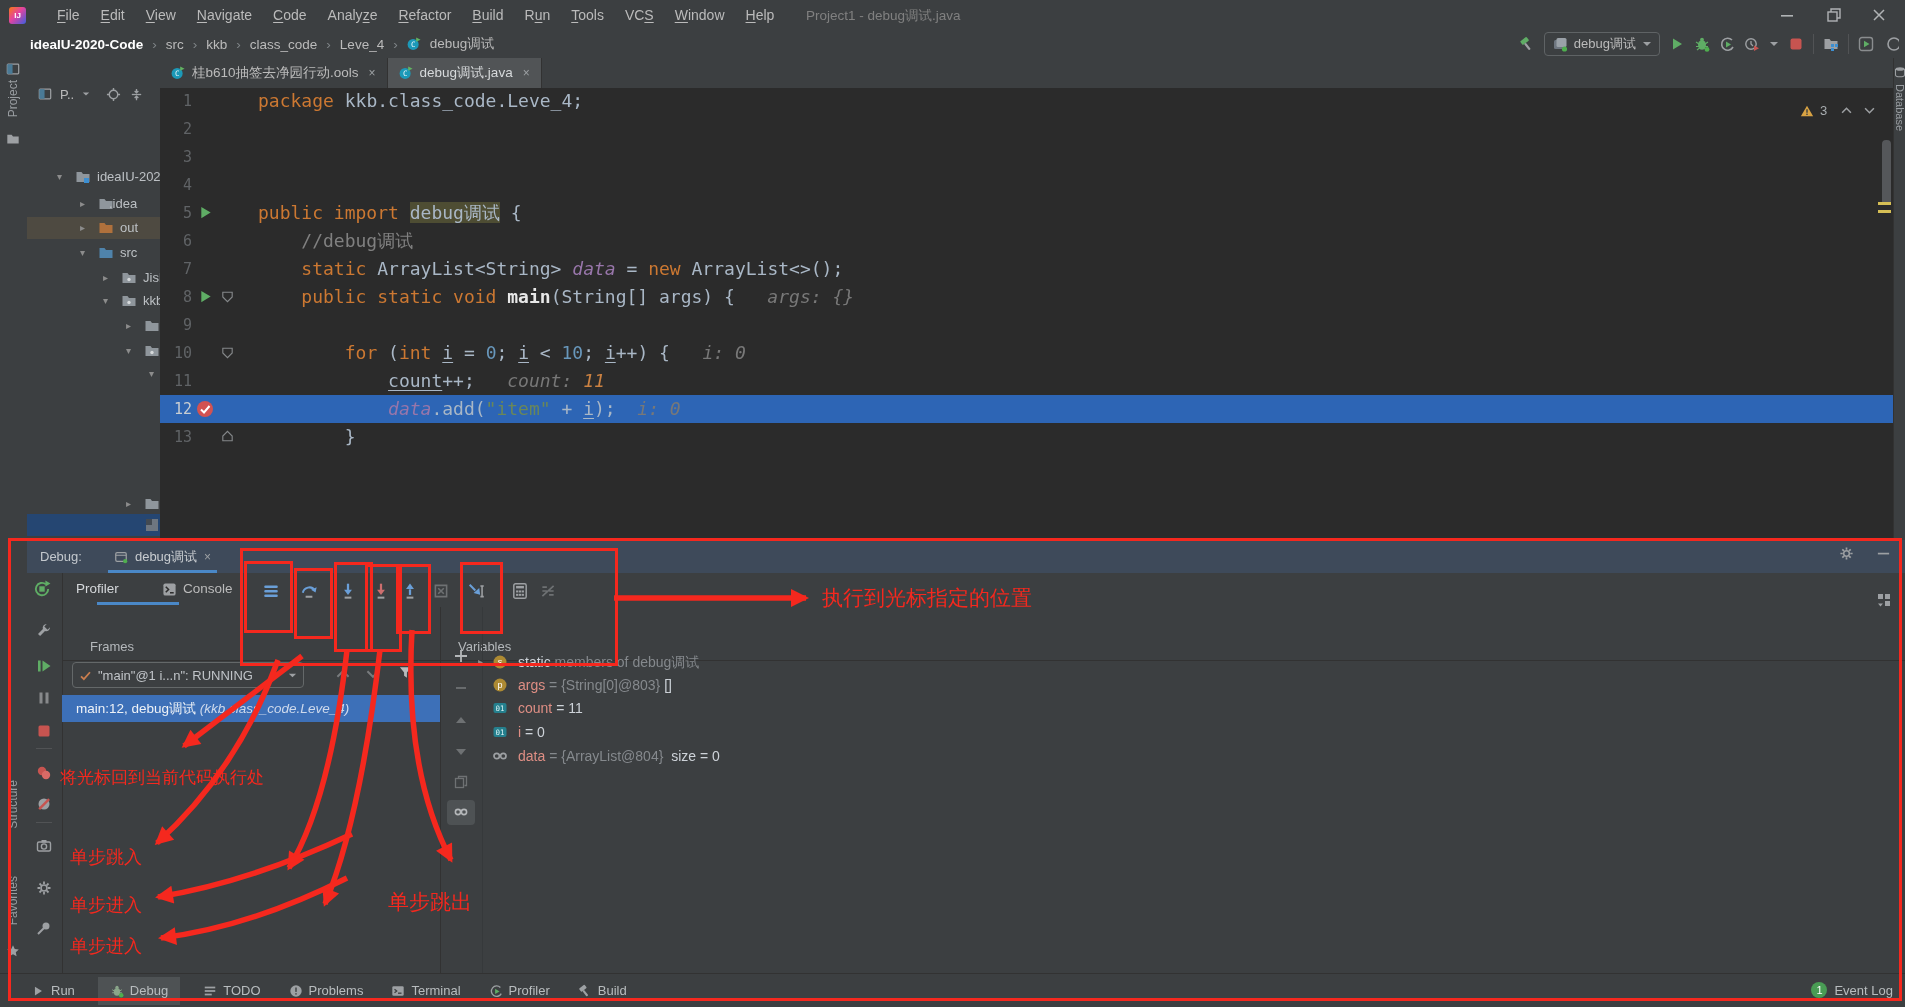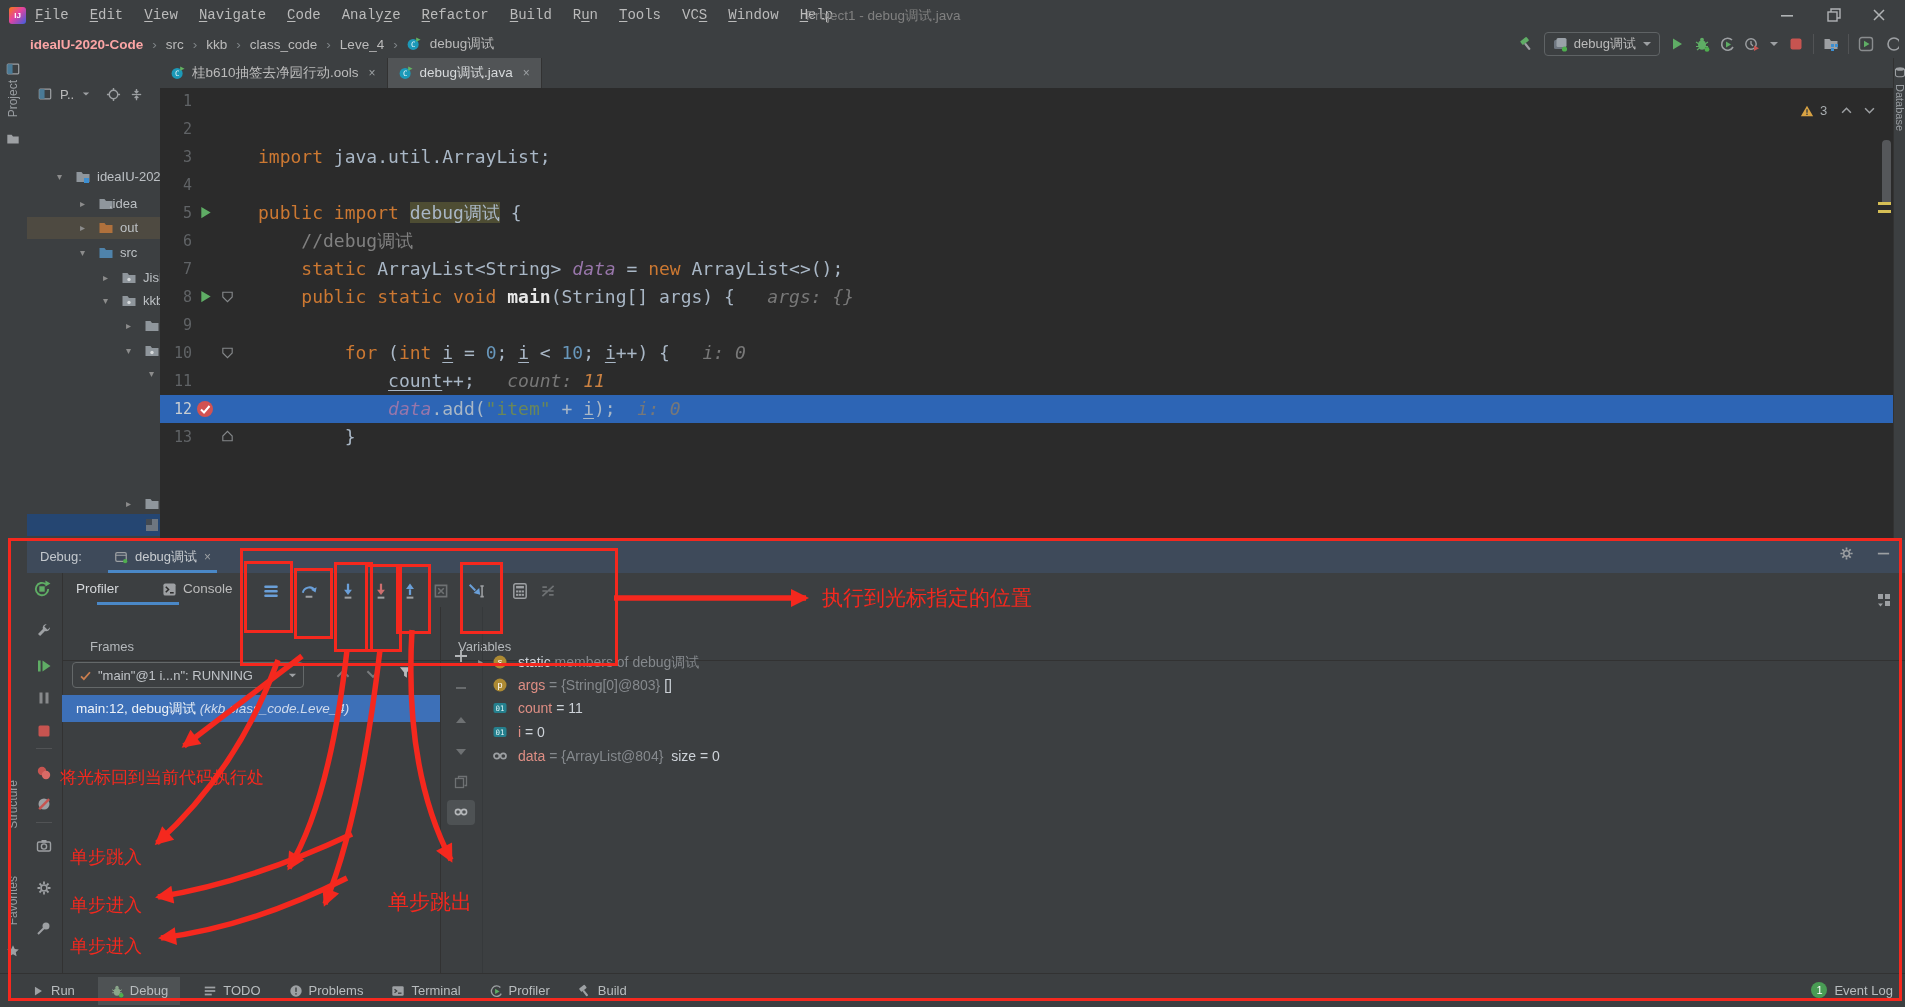--- a/index.html
+++ b/index.html
@@ -10,29 +10,29 @@
   svg{display:block;}
   .ico{display:inline-block;width:16px;height:16px;vertical-align:middle;}
   .ico svg{width:100%;height:100%;}
 
   
   #menubar{left:0;top:0;width:1905px;height:30px;background:#3c3f41;border-bottom:1px solid #2d2f30;
            display:flex;align-items:center;}
   #logo{width:17px;height:17px;border-radius:3px;margin:0 9px 0 9px;
         background:linear-gradient(135deg,#f97a12,#e343a0 45%,#3b5fe0);
         color:#fff;font-size:8px;font-weight:bold;display:flex;align-items:center;justify-content:center;}
-  #menu-items{display:flex;gap:21px;margin-left:0;font-family:Liberation Mono, monospace;}
+  #menu-items{display:flex;gap:21px;margin-left:22px;}
   .menu-item{color:#bbbbbb;font-size:14px;cursor:default;}
   #win-title{position:absolute;left:806px;top:7px;color:#808080;font-size:13.5px;}
   #win-controls{position:absolute;right:0;top:0;height:30px;display:flex;align-items:center;gap:30px;padding-right:18px;}
 
   
   #toolbar2{left:0;top:30px;width:1905px;height:28px;background:#3c3f41;border-bottom:1px solid #323232;}
   #crumbs{position:absolute;left:30px;top:0;height:28px;display:flex;align-items:center;gap:9px;font-size:13.5px;}
-  #crumbs .crumb:first-child{font-weight:bold;color:#fca5a5;}
+  #crumbs .crumb:first-child{font-weight:bold;color:#ffffff;}
   #crumbs .sep{color:#7f8487;}
   #run-controls{position:absolute;right:6px;top:0;height:28px;display:flex;align-items:center;gap:9px;}
   #run-combo{display:flex;align-items:center;gap:6px;border:1px solid #5f6365;border-radius:4px;height:22px;padding:0 7px;}
   .vsep{width:1px;height:20px;background:#515355;}
 
   
   #leftstripe{left:0;top:58px;width:27px;height:915px;background:#3c3f41;border-right:1px solid #323232;}
   .vtextL{writing-mode:vertical-rl;transform:rotate(180deg);font-size:12px;color:#9a9ea2;position:absolute;left:6px;}
   
   #rightstripe{left:1893px;top:58px;width:12px;height:482px;background:#3c3f41;border-left:1px solid #323232;}
@@ -436,23 +436,23 @@
           <text x="7" y="11.5" font-size="8.5" fill="#eaf6fa" text-anchor="middle" font-family="monospace">C</text>
           <path d="M10.5 .5 15.5 3 10.5 5.5z" fill="#62b562"></path>
         </svg>
       </span>
       <span>debug调试.java</span>
       <span class="x">×</span>
     </div>
   </div>
 <div id="editor" class="abs"></div>
 <div id="codearea">
-    <div class="cline" style="top: 87px;"><span class="lnum">1</span></div>
+    <div class="cline" style="top: 87px;"><span class="lnum">1</span><span class="codetxt"><span class="tk">package </span><span class="tp">kkb.class_code.Leve_4;</span></span></div>
     <div class="cline" style="top: 115px;"><span class="lnum">2</span><span class="codetxt"></span></div>
-    <div class="cline" style="top: 143px;"><span class="lnum">3</span><span class="codetxt"><span class="tk">import </span><span class="tp">java.util.ArrayList;</span></span></div>
+    <div class="cline" style="top: 143px;"><span class="lnum">3</span></div>
     <div class="cline" style="top: 171px;"><span class="lnum">4</span><span class="codetxt"></span></div>
     <div class="cline" style="top: 199px;"><span class="lnum">5</span><span class="gicon ico" style="left: 38px;"><svg viewBox="0 0 16 16">
           <path d="M3.5 2 13.5 8 3.5 14z" fill="#5fad65"></path>
         </svg></span><span class="codetxt"><span class="tk">public import </span><span class="tid">debug调试</span><span class="tp"> {</span></span></div>
     <div class="cline" style="top: 227px;"><span class="lnum">6</span><span class="codetxt"><span class="tc">    //debug调试</span></span></div>
     <div class="cline" style="top: 255px;"><span class="lnum">7</span><span class="codetxt"><span class="tp">    </span><span class="tk">static </span><span class="tp">ArrayList&lt;String&gt; </span><span class="tf">data</span><span class="tp"> = </span><span class="tk">new </span><span class="tp">ArrayList&lt;&gt;();</span></span></div>
     <div class="cline" style="top: 283px;"><span class="lnum">8</span><span class="gicon ico" style="left: 38px;"><svg viewBox="0 0 16 16">
           <path d="M3.5 2 13.5 8 3.5 14z" fill="#5fad65"></path>
         </svg></span><span class="gicon ico" style="left: 60px;"><svg viewBox="0 0 16 16">
           <path d="M3 3.5h10v5L8 13.5 3 8.5z" fill="none" stroke="#85888a" stroke-width="1.2"></path>

